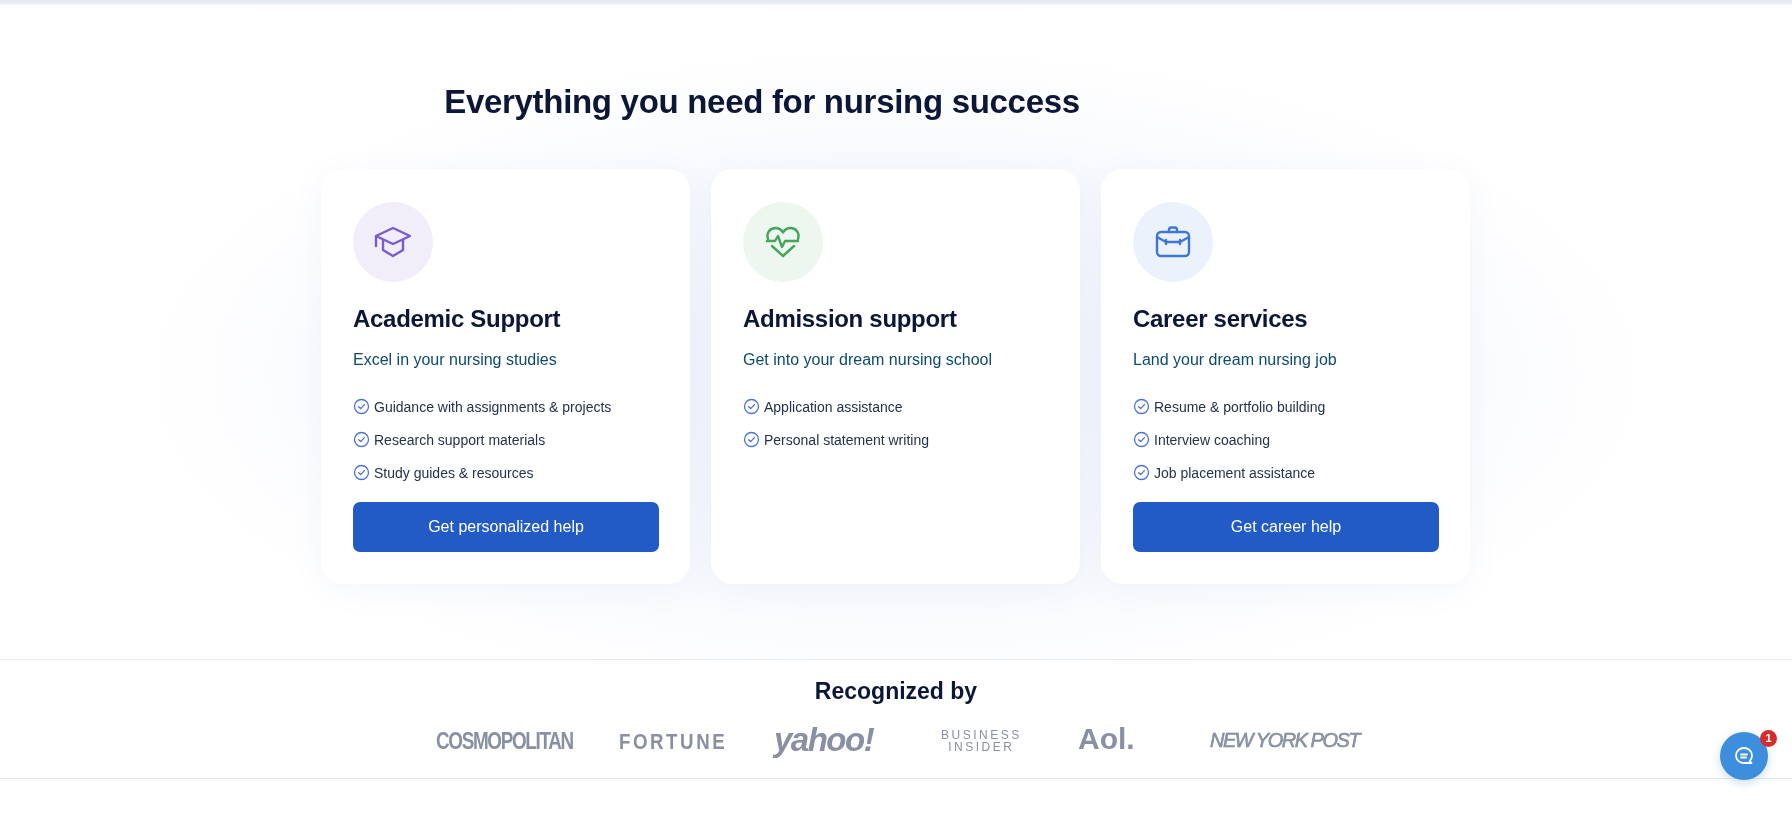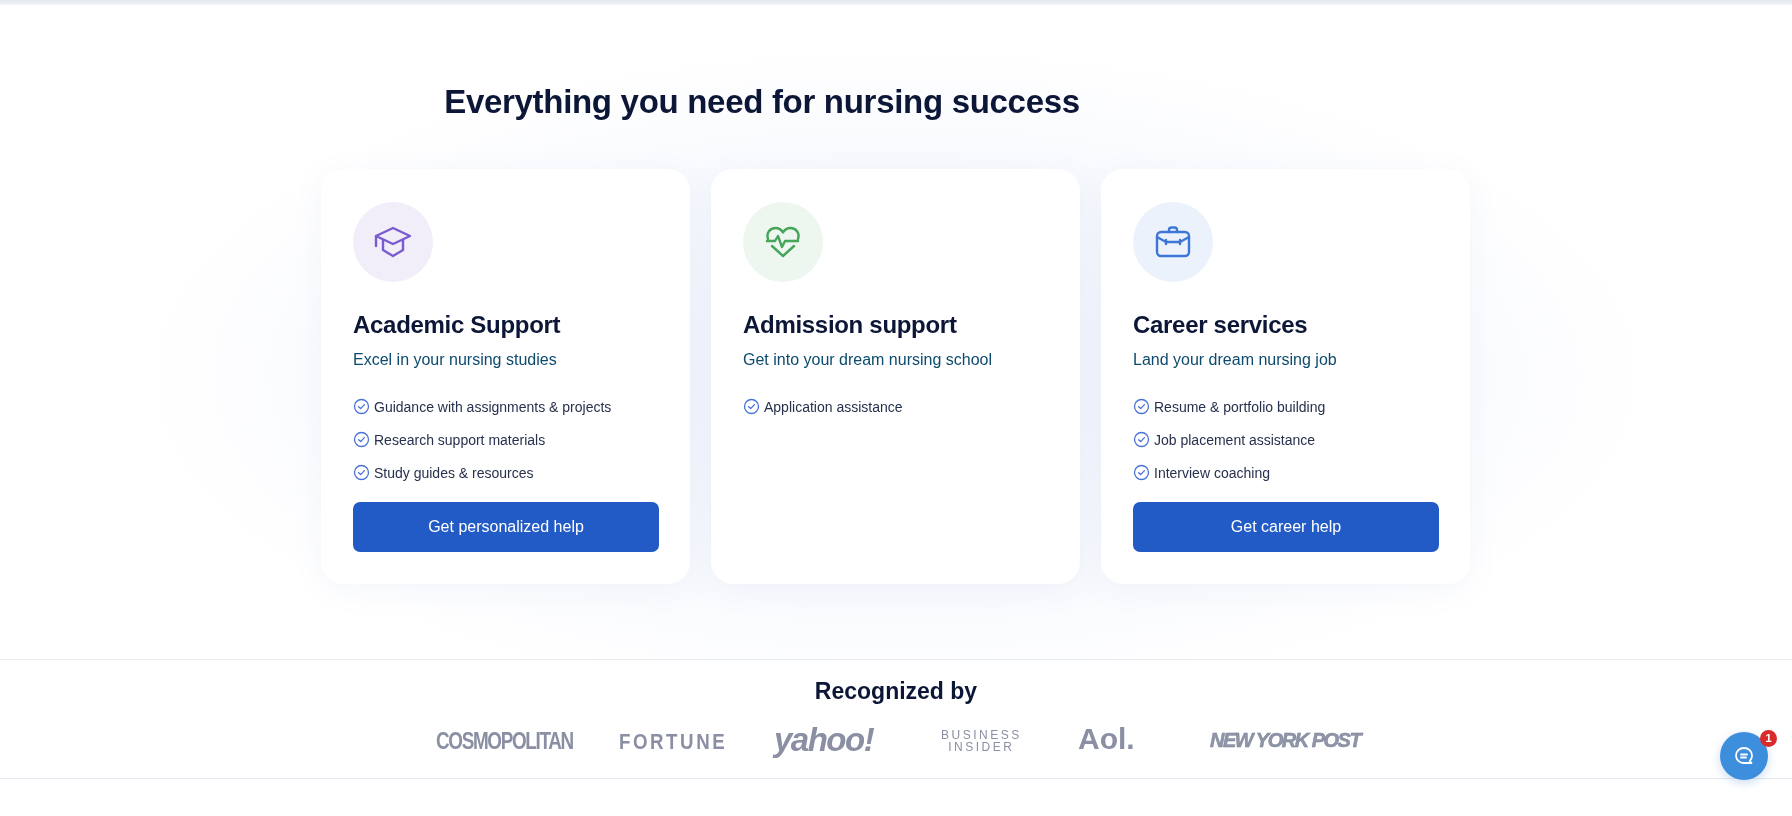--- a/index.html
+++ b/index.html
@@ -31,21 +31,21 @@
       border-radius: 22px; position: relative;
       box-shadow: 0 6px 30px rgba(120,140,200,0.07);
     }
     .icon-circle {
       position: absolute; left: 32px; top: 33px;
       width: 80px; height: 80px; border-radius: 50%;
       display: flex; align-items: center; justify-content: center;
     }
     .icon-circle svg { width: 46px; height: 46px; }
     .card-title {
-      position: absolute; left: 32px; top: 142px;
+      position: absolute; left: 32px; top: 136px;
       font-size: 24px; font-weight: 700; color: #0c1636; letter-spacing: -0.3px;
     }
     .card-sub {
       position: absolute; left: 32px; top: 182px;
       font-size: 16px; color: #0c4a6e;
     }
     .features {
       position: absolute; left: 32px; top: 221px; list-style: none;
     }
     .feature {
@@ -71,21 +71,21 @@
       text-align: center; font-size: 23px; font-weight: 700; color: #0c1636;
     }
     .logo {
       position: absolute; color: #8a8fa3; white-space: nowrap;
     }
     .logo-cosmo { left: 436px; top: 728px; font-family: "Liberation Sans Narrow", "Liberation Sans", sans-serif; font-weight: 700; font-size: 23px; letter-spacing: -1.6px; transform: scaleX(0.82); transform-origin: left; }
     .logo-fortune { left: 619px; top: 729px; font-weight: 700; font-size: 22px; letter-spacing: 3px; transform: scaleX(0.85); transform-origin: left; }
     .logo-yahoo { left: 774px; top: 721px; font-weight: 700; font-size: 33px; letter-spacing: -1.5px; font-style: italic; }
     .logo-bi { left: 941px; top: 729px; font-size: 12px; letter-spacing: 2.5px; line-height: 12px; text-align: center; }
     .logo-aol { left: 1078px; top: 722px; font-weight: 700; font-size: 30px; }
-    .logo-nyp { left: 1210px; top: 729px; font-weight: 700; font-style: italic; font-size: 20px; letter-spacing: -1.5px; color: #9096a9; -webkit-text-stroke: 0.5px #7a8094; }
+    .logo-nyp { left: 1210px; top: 729px; font-weight: 400; font-style: italic; font-size: 20px; letter-spacing: -1.5px; color: #9096a9; -webkit-text-stroke: 0.5px #7a8094; }
     .chat-btn {
       position: absolute; left: 1720px; top: 732px; width: 48px; height: 48px;
       border-radius: 50%; background: #3d8fdd; border: none;
       display: flex; align-items: center; justify-content: center; cursor: pointer;
       box-shadow: 0 3px 10px rgba(60,120,200,0.25);
     }
     .chat-badge {
       position: absolute; left: 1760px; top: 730px; width: 17px; height: 17px;
       border-radius: 50%; background: #d92b2b; color: #fff;
       font-size: 11px; font-weight: 700; text-align: center; line-height: 17px;
@@ -147,20 +147,27 @@
       </div>
       <div class="card-title">Admission support</div>
       <div class="card-sub">Get into your dream nursing school</div>
       <ul class="features">
         <li class="feature">
           <svg viewBox="0 0 17 17" fill="none" stroke="#4a72d6" stroke-width="1.3" stroke-linecap="round" stroke-linejoin="round">
               <circle cx="8.5" cy="8.5" r="7"></circle>
               <path d="M5.6 8.7 L7.7 10.6 L11.4 6.6"></path>
             </svg>
           <span>Application assistance</span>
+        </li>
+        <li class="feature">
+          <svg viewBox="0 0 17 17" fill="none" stroke="#4a72d6" stroke-width="1.3" stroke-linecap="round" stroke-linejoin="round">
+              <circle cx="8.5" cy="8.5" r="7"></circle>
+              <path d="M5.6 8.7 L7.7 10.6 L11.4 6.6"></path>
+            </svg>
+          <span>Personal statement writing</span>
         </li>
       </ul>
     </div>
 
     <div class="card">
       <div class="icon-circle" style="background:#ecf2fc">
         <svg viewBox="0 0 46 46" fill="none" stroke="#3c77d8" stroke-width="2.4" stroke-linejoin="round" stroke-linecap="round">
           <path d="M19 13 V11 C19 9.5 20 8.5 21.5 8.5 H24.5 C26 8.5 27 9.5 27 11 V13"></path>
           <rect x="7" y="13" width="32" height="24" rx="4"></rect>
           <path d="M7 18 L16 23 M39 18 L30 23 M16 23 H30"></path>
@@ -175,28 +182,28 @@
               <circle cx="8.5" cy="8.5" r="7"></circle>
               <path d="M5.6 8.7 L7.7 10.6 L11.4 6.6"></path>
             </svg>
           <span>Resume &amp; portfolio building</span>
         </li>
         <li class="feature">
           <svg viewBox="0 0 17 17" fill="none" stroke="#4a72d6" stroke-width="1.3" stroke-linecap="round" stroke-linejoin="round">
               <circle cx="8.5" cy="8.5" r="7"></circle>
               <path d="M5.6 8.7 L7.7 10.6 L11.4 6.6"></path>
             </svg>
+          <span>Interview coaching</span>
+        </li>
+        <li class="feature">
+          <svg viewBox="0 0 17 17" fill="none" stroke="#4a72d6" stroke-width="1.3" stroke-linecap="round" stroke-linejoin="round">
+              <circle cx="8.5" cy="8.5" r="7"></circle>
+              <path d="M5.6 8.7 L7.7 10.6 L11.4 6.6"></path>
+            </svg>
           <span>Job placement assistance</span>
-        </li>
-        <li class="feature">
-          <svg viewBox="0 0 17 17" fill="none" stroke="#4a72d6" stroke-width="1.3" stroke-linecap="round" stroke-linejoin="round">
-              <circle cx="8.5" cy="8.5" r="7"></circle>
-              <path d="M5.6 8.7 L7.7 10.6 L11.4 6.6"></path>
-            </svg>
-          <span>Interview coaching</span>
         </li>
       </ul>
       <button class="cta">Get career help</button>
     </div>
   </div>
 </div>
 
 <div class="divider-top"></div>
 
 <h3 class="recognized">Recognized by</h3>

